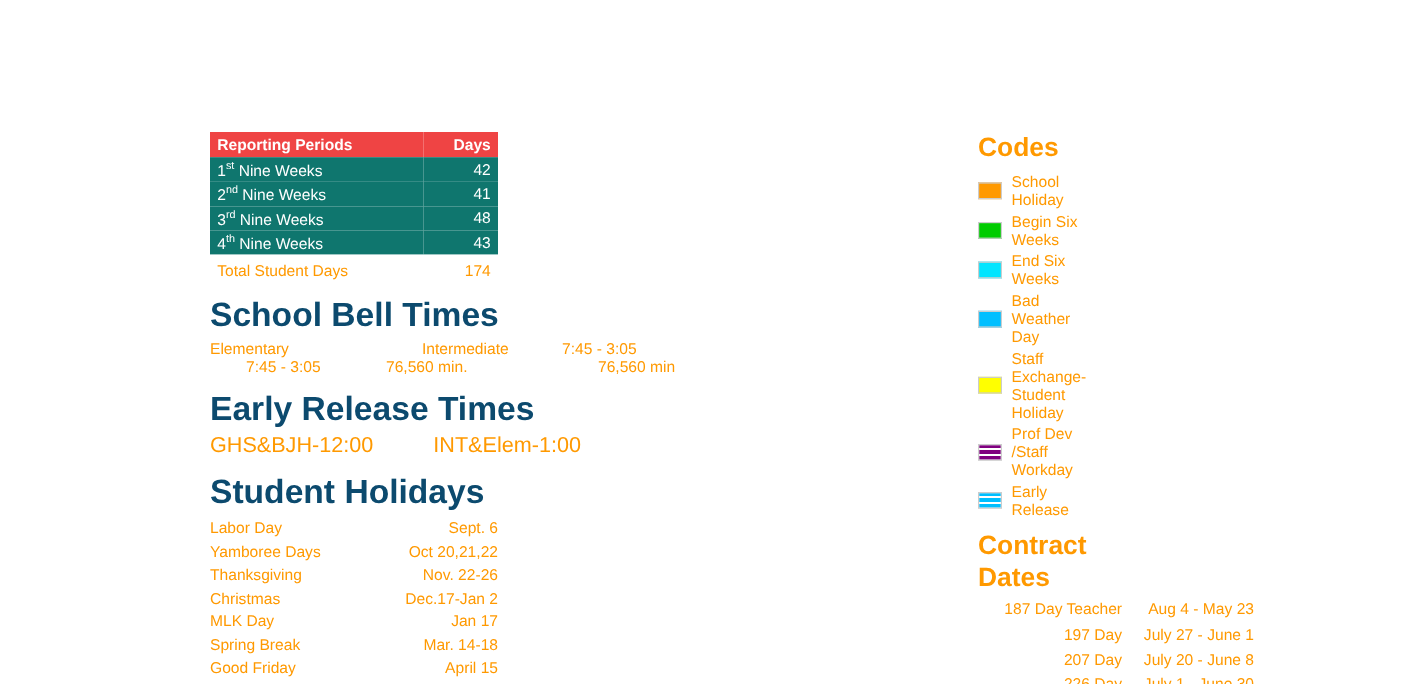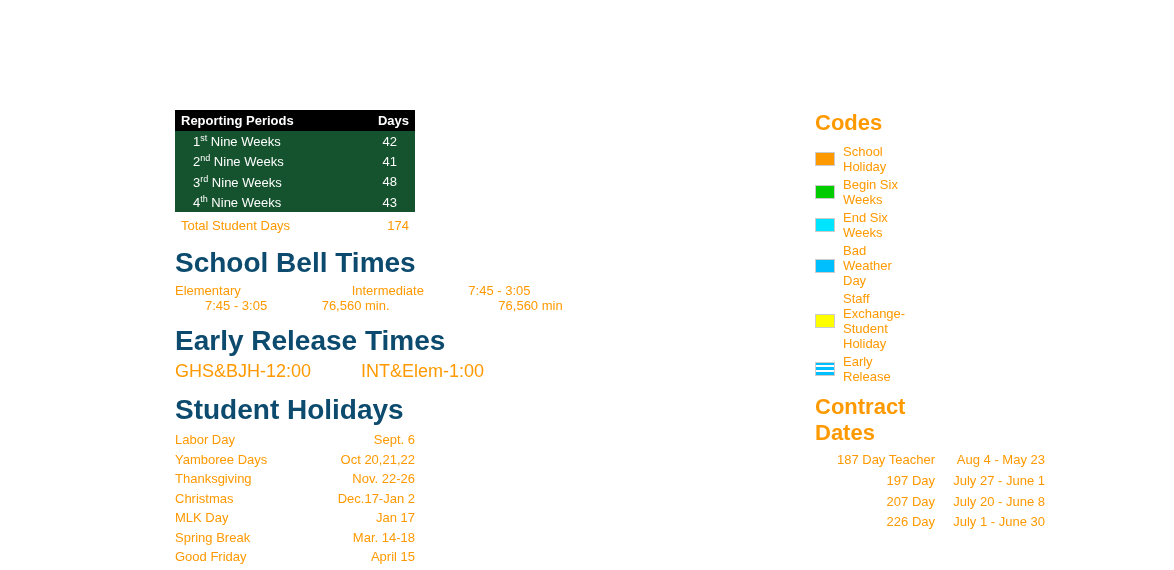--- a/index.html
+++ b/index.html
@@ -29,34 +29,34 @@
       padding-left: 200px;
     }
 
     
     .reporting-table {
       width: 240px;
       border-collapse: collapse;
       margin-bottom: 4px;
     }
     .reporting-table thead tr th {
-      background: #000000;
+      background: #ef4444;
       color: #fff;
       font-weight: bold;
       padding: 3px 6px;
       text-align: left;
       font-size: 13px;
     }
     .reporting-table thead tr th.days-col {
       text-align: right;
     }
     .reporting-table tbody tr td {
-      background: #14532d;
+      background: #0f766e;
       color: #fff;
-      padding: 2px 18px;
+      padding: 2px 6px;
       font-size: 13px;
     }
     .reporting-table tbody tr td.days-col {
       text-align: right;
     }
     .reporting-table tbody tr td sup {
       font-size: 9px;
     }
 
     .total-row {
@@ -306,20 +306,24 @@
     </div>
         <div class="code-item">
       <div class="color-box" style="background:#00bfff;"></div>
       <span>Bad Weather Day</span>
     </div>
         <div class="code-item">
       <div class="color-box" style="background:#ffff00;"></div>
       <span>Staff Exchange-Student Holiday</span>
     </div>
         <div class="code-item">
+      <div class="color-box-profdev"></div>
+      <span>Prof Dev /Staff Workday</span>
+    </div>
+        <div class="code-item">
       <div class="color-box-early"></div>
       <span>Early Release</span>
     </div>
       </div>
 
     <div class="contract-heading">Contract Dates</div>
     <div id="contract-list">
         <div class="contract-row">
       <span class="label">187 Day Teacher</span>
       <span class="value">Aug 4 - May 23</span>

